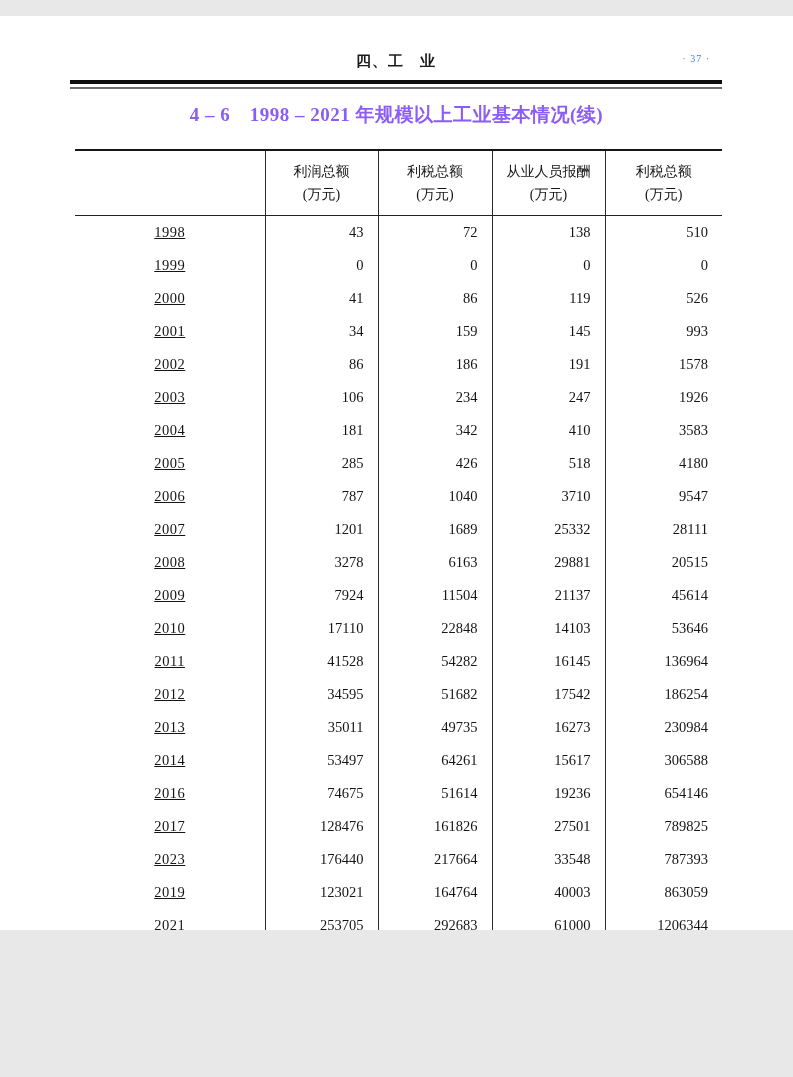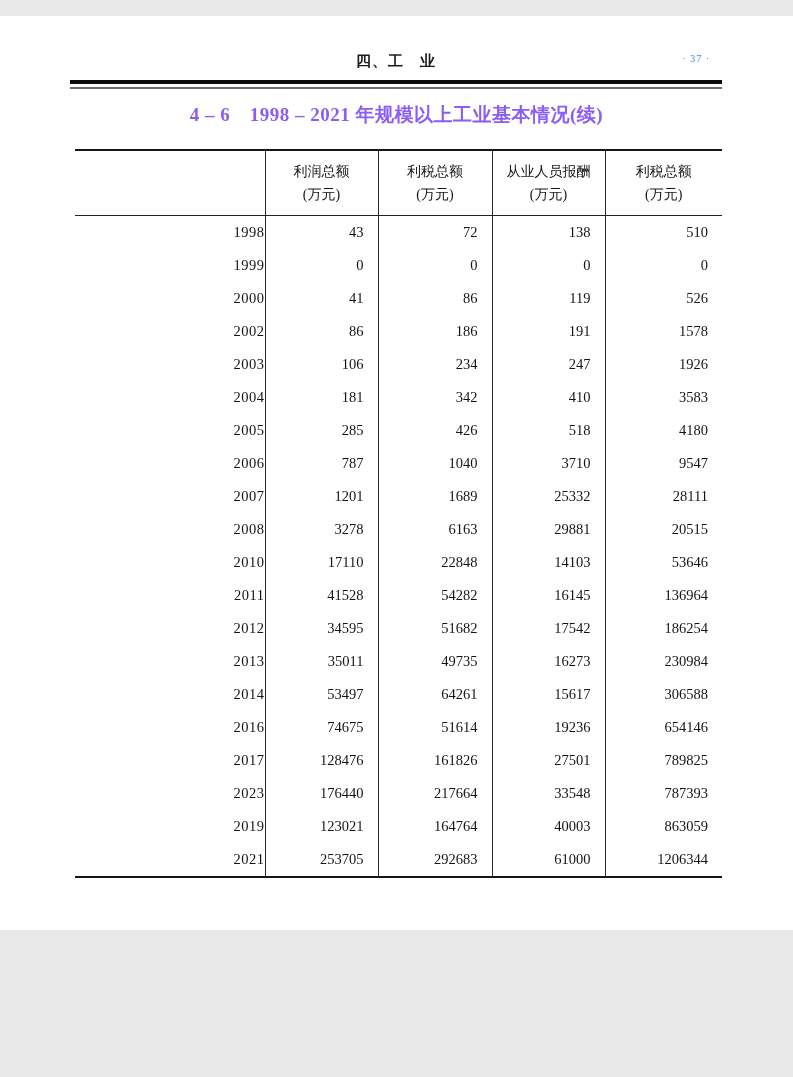--- a/index.html
+++ b/index.html
@@ -97,22 +97,23 @@
     border-left: 1px solid #2a2a2a;
   }
   .col-name { line-height: 23px; font-size: 14px; }
   .col-unit { line-height: 23px; font-size: 14px; }
   .stat-table tbody td {
     height: 33px;
     padding: 0;
     vertical-align: middle;
   }
   .year-cell {
-    text-align: right;
+    text-align: center;
     letter-spacing: 0.5px;
+    text-decoration: underline;
   }
   .num-cell {
     text-align: right;
     padding-right: 14px !important;
   }
 </style>
 </head>
 <body>
 
 <div class="page">
@@ -173,20 +174,27 @@
           <td class="num-cell">0</td>
         </tr>
         <tr>
           <td class="year-cell">2000</td>
           <td class="num-cell">41</td>
           <td class="num-cell">86</td>
           <td class="num-cell">119</td>
           <td class="num-cell">526</td>
         </tr>
         <tr>
+          <td class="year-cell">2001</td>
+          <td class="num-cell">34</td>
+          <td class="num-cell">159</td>
+          <td class="num-cell">145</td>
+          <td class="num-cell">993</td>
+        </tr>
+        <tr>
           <td class="year-cell">2002</td>
           <td class="num-cell">86</td>
           <td class="num-cell">186</td>
           <td class="num-cell">191</td>
           <td class="num-cell">1578</td>
         </tr>
         <tr>
           <td class="year-cell">2003</td>
           <td class="num-cell">106</td>
           <td class="num-cell">234</td>
@@ -222,20 +230,27 @@
           <td class="num-cell">28111</td>
         </tr>
         <tr>
           <td class="year-cell">2008</td>
           <td class="num-cell">3278</td>
           <td class="num-cell">6163</td>
           <td class="num-cell">29881</td>
           <td class="num-cell">20515</td>
         </tr>
         <tr>
+          <td class="year-cell">2009</td>
+          <td class="num-cell">7924</td>
+          <td class="num-cell">11504</td>
+          <td class="num-cell">21137</td>
+          <td class="num-cell">45614</td>
+        </tr>
+        <tr>
           <td class="year-cell">2010</td>
           <td class="num-cell">17110</td>
           <td class="num-cell">22848</td>
           <td class="num-cell">14103</td>
           <td class="num-cell">53646</td>
         </tr>
         <tr>
           <td class="year-cell">2011</td>
           <td class="num-cell">41528</td>
           <td class="num-cell">54282</td>

